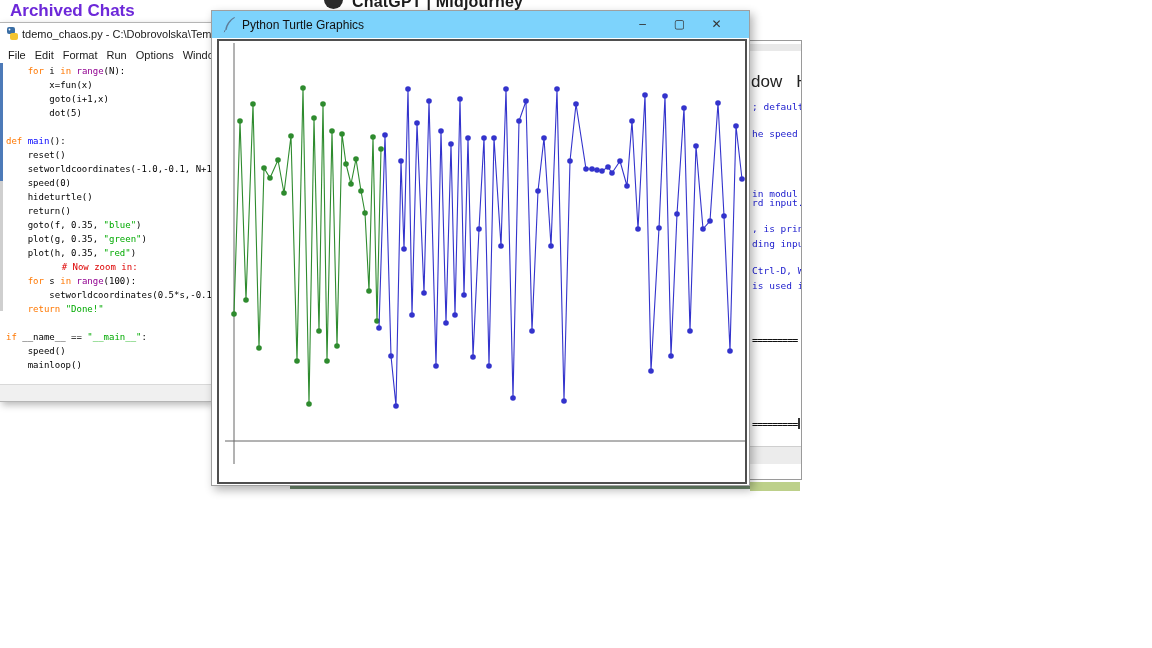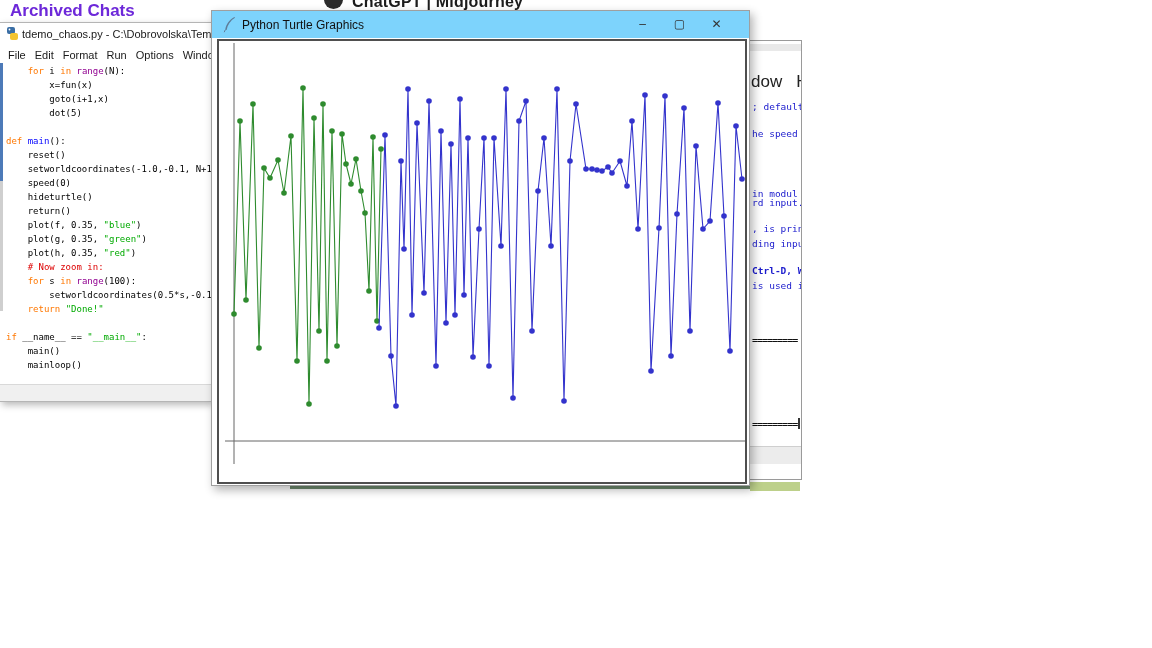--- a/index.html
+++ b/index.html
@@ -32,21 +32,21 @@
   #editor-titlebar{left:0;top:0;width:100%;height:22px;background:#fff;}
   #editor-title{left:22px;top:5px;font-size:11px;color:#1a1a1a;white-space:nowrap;}
   #editor-fileicon{left:6px;top:4px;width:13px;height:13px;}
   #editor-menubar{left:0;top:22px;width:100%;height:17px;background:#fff;white-space:nowrap;
     overflow:hidden;padding-left:8px;box-sizing:border-box;}
   #editor-menubar span{display:inline-block;margin-right:9px;font-size:11px;color:#1a1a1a;line-height:17px;}
   #code-area{left:0;top:39px;width:211px;height:322px;margin:0;overflow:hidden;
     font-family:"DejaVu Sans Mono",monospace;font-size:9px;line-height:14px;
     padding:2px 0 0 6px;box-sizing:border-box;white-space:pre;}
   #code-area .k{color:#ff7700;text-align:right;} #code-area .b{color:#900090;} #code-area .s{color:#00aa00;}
-  #code-area .c{color:#dd0000;} #code-area .d{color:#0000ff;} #code-area .p{color:#000;}
+  #code-area .c{color:#dd0000;margin-left:34px;} #code-area .d{color:#0000ff;} #code-area .p{color:#000;}
   #editor-statusbar{left:0;top:361px;width:100%;height:16px;background:#f0f0f0;border-top:1px solid #d9d9d9;}
   #editor-edge-blue{left:0;top:40px;width:3px;height:118px;background:#4d7ab8;}
   #editor-edge-gray{left:0;top:158px;width:3px;height:130px;background:#cfcfcf;}
 
   
   #turtle-window{left:211px;top:10px;width:539px;height:476px;background:#fff;z-index:10;
     border:1px solid #9f9f9f;box-sizing:border-box;box-shadow:3px 4px 9px rgba(0,0,0,.3);}
   #turtle-titlebar{left:0;top:0;width:100%;height:27px;background:#7dd3fc;}
   #turtle-title{left:30px;top:7px;font-size:12px;color:#111;}
   #turtle-feather{left:11px;top:5px;}
@@ -69,21 +69,21 @@
 <div class="abs" id="shell-window">
   <div class="abs" id="shell-topstrip"></div>
   <div class="abs" id="shell-menu">dow   Help</div>
   <div id="shell-lines">
       <div class="abs shell-line" style="top: 60px;">; defaults</div>
       <div class="abs shell-line" style="top: 87px;">he speed</div>
       <div class="abs shell-line" style="top: 112px; margin-top: 35px;">in modul</div>
       <div class="abs shell-line" style="top: 156px;">rd input.</div>
       <div class="abs shell-line" style="top: 182px;">, is printe</div>
       <div class="abs shell-line" style="top: 197px;">ding input</div>
-      <div class="abs shell-line" style="top: 224px; font-weight: bold;">Ctrl-D, W</div>
+      <div class="abs shell-line" style="top: 224px;">Ctrl-D, W</div>
       <div class="abs shell-line" style="top: 239px;">is used if</div>
       <div class="abs shell-sep" style="top: 294px;">=========</div>
       <div class="abs shell-sep" style="top: 378px;">=========</div>
     </div>
   <div class="abs" id="shell-cursor"></div>
   <div class="abs" id="shell-statusbar"></div>
 </div>
 
 <div class="abs" id="editor-window">
   <div class="abs" id="editor-titlebar">
@@ -99,30 +99,30 @@
 <span><span class="p">        x=fun(x)</span></span>
 <span><span class="p">        goto(i+1,x)</span></span>
 <span><span class="p">        dot(5)</span></span>
 <span></span>
 <span><span class="k">def</span><span class="p"> </span><span class="d">main</span><span class="p">():</span></span>
 <span><span class="p">    reset()</span></span>
 <span><span class="p">    setworldcoordinates(-1.0,-0.1, N+1,</span></span>
 <span><span class="p">    speed(0)</span></span>
 <span><span class="p">    hideturtle()</span></span>
 <span><span class="p">    return()</span></span>
-<span><span class="p">    plot(f, 0.35, </span><span class="s">"blue"</span><span class="p">)</span></span>
+<span><span class="p">    goto(f, 0.35, </span><span class="s">"blue"</span><span class="p">)</span></span>
 <span><span class="p">    plot(g, 0.35, </span><span class="s">"green"</span><span class="p">)</span></span>
 <span><span class="p">    plot(h, 0.35, </span><span class="s">"red"</span><span class="p">)</span></span>
 <span><span class="p">    </span><span class="c"># Now zoom in:</span></span>
 <span><span class="p">    </span><span class="k">for</span><span class="p"> s </span><span class="k">in</span><span class="p"> </span><span class="b">range</span><span class="p">(100):</span></span>
 <span><span class="p">        setworldcoordinates(0.5*s,-0.1, N</span></span>
 <span><span class="p">    </span><span class="k">return</span><span class="p"> </span><span class="s">"Done!"</span></span>
 <span></span>
 <span><span class="k">if</span><span class="p"> __name__ == </span><span class="s">"__main__"</span><span class="p">:</span></span>
-<span><span class="p">    main()</span></span>
+<span><span class="p">    speed()</span></span>
 <span><span class="p">    mainloop()</span></span></pre>
   <div class="abs" id="editor-statusbar"></div>
   <div class="abs" id="editor-edge-blue"></div>
   <div class="abs" id="editor-edge-gray"></div>
 </div>
 
 <div class="abs" id="turtle-window">
   <div class="abs" id="turtle-titlebar">
     <svg class="abs" id="turtle-feather" width="15" height="17" viewBox="0 0 15 17">
       <path d="M11.5 1 C6.5 3.5 3 8 2.2 14 L3.6 14 C4.6 9 7.5 4.5 12 1.8 Z" fill="#5f7d99"></path>

